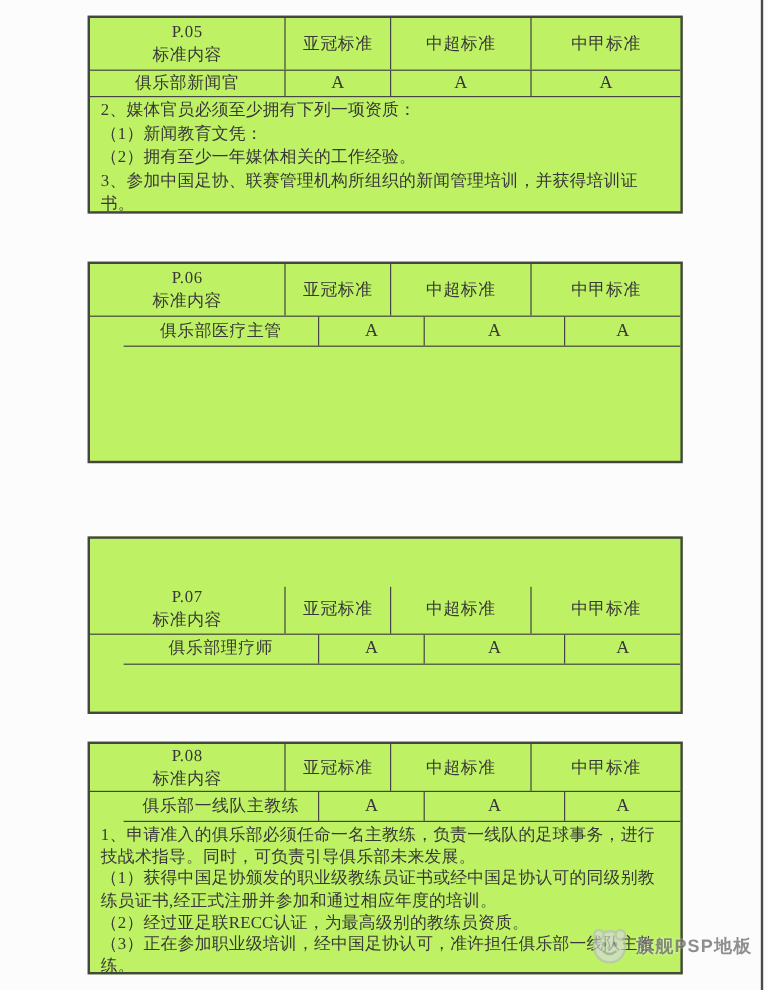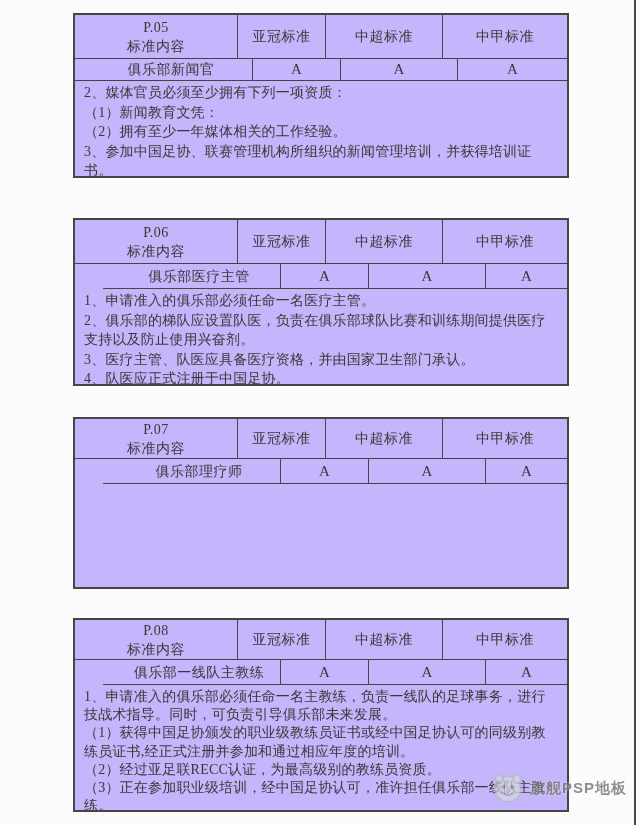--- a/index.html
+++ b/index.html
@@ -8,31 +8,31 @@
     background:#fcfcfc;
     font-family:"Liberation Serif","DejaVu Serif",serif;
     color:#383838;
   }
   .right-line{
     position:absolute;top:0;right:4px;width:2px;height:825px;
     background:#4a4a4a;
   }
   .tbl{
     position:absolute;left:73px;width:496px;
-    border:2px solid #454545;background:#c4b5fd;
+    border:2px solid #454545;background:#bef264;
     display:flex;flex-direction:column;box-sizing:border-box;
   }
   #t1{top:13px;height:165px;}
   #t2{top:218px;height:168px;}
-  #t3{top:417px;height:172px;}
+  #t3{top:447px;height:148px;justify-content:center;}
   #t4{top:618px;height:194px;}
   .row{display:flex;border-bottom:1px solid #454545;flex:none;}
   .hdr{height:43px;}
   #t3 .hdr,#t4 .hdr{height:39px;}
-  .name-row{height:21px;padding-left:15px;}
+  .name-row{height:21px;}
   #t2 .name-row,#t3 .name-row,#t4 .name-row{height:24px;margin-left:28px;}
   .cell{
     box-sizing:border-box;border-right:1px solid #454545;
     display:flex;align-items:center;justify-content:center;
     font-size:14px;letter-spacing:.5px;
   }
   .cell:last-child{border-right:none;}
   .c0{width:163px;flex-direction:column;line-height:19px;}
   .c1{width:88px;}
   .c2{width:117px;}
@@ -92,26 +92,20 @@
     <div class="cell c1">亚冠标准</div>
     <div class="cell c2">中超标准</div>
     <div class="cell c3">中甲标准</div>
   </div>
   <div class="row name-row">
     <div class="cell c0">俱乐部医疗主管</div>
     <div class="cell c1 grade">A</div>
     <div class="cell c2 grade">A</div>
     <div class="cell c3 grade">A</div>
   </div>
-  <div class="content">
-    <p>1、申请准入的俱乐部必须任命一名医疗主管。</p>
-    <p>2、俱乐部的梯队应设置队医，负责在俱乐部球队比赛和训练期间提供医疗支持以及防止使用兴奋剂。</p>
-    <p>3、医疗主管、队医应具备医疗资格，并由国家卫生部门承认。</p>
-    <p>4、队医应正式注册于中国足协。</p>
-  </div>
 </section>
 
 <section id="t3" class="tbl">
   <div class="row hdr">
     <div class="cell c0">
       <span>P.07</span>
       <span>标准内容</span>
     </div>
     <div class="cell c1">亚冠标准</div>
     <div class="cell c2">中超标准</div>

